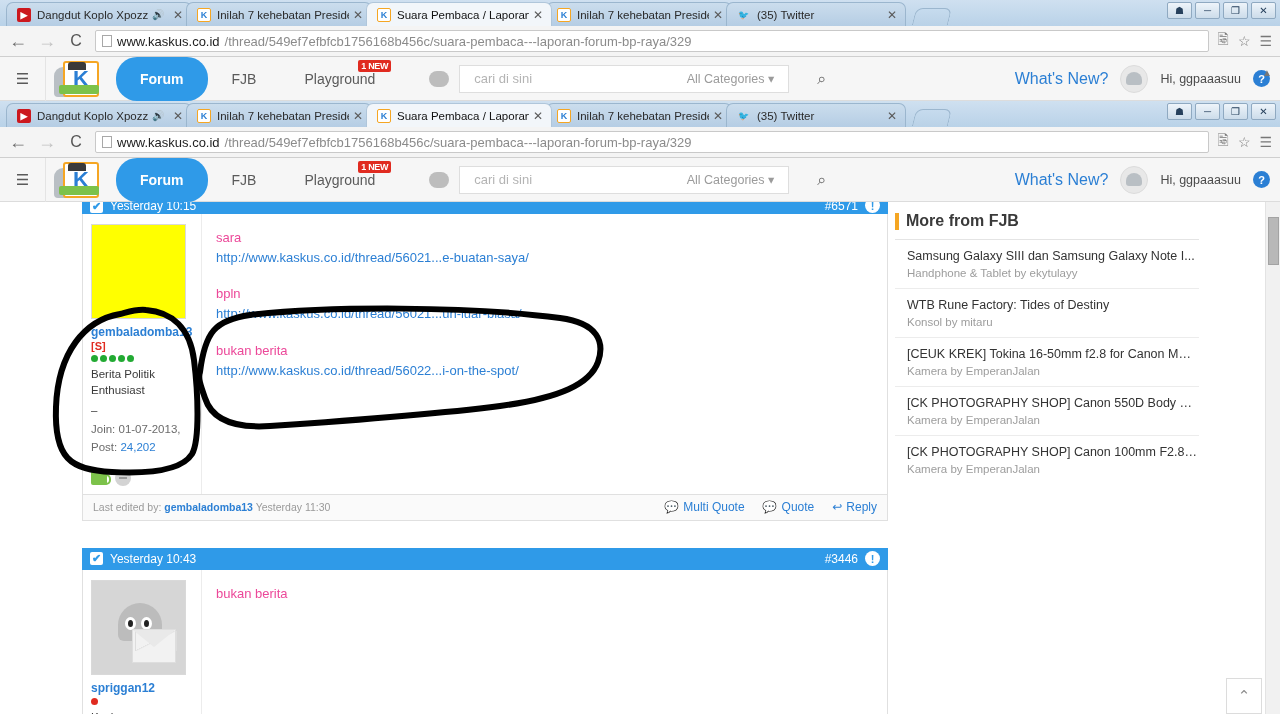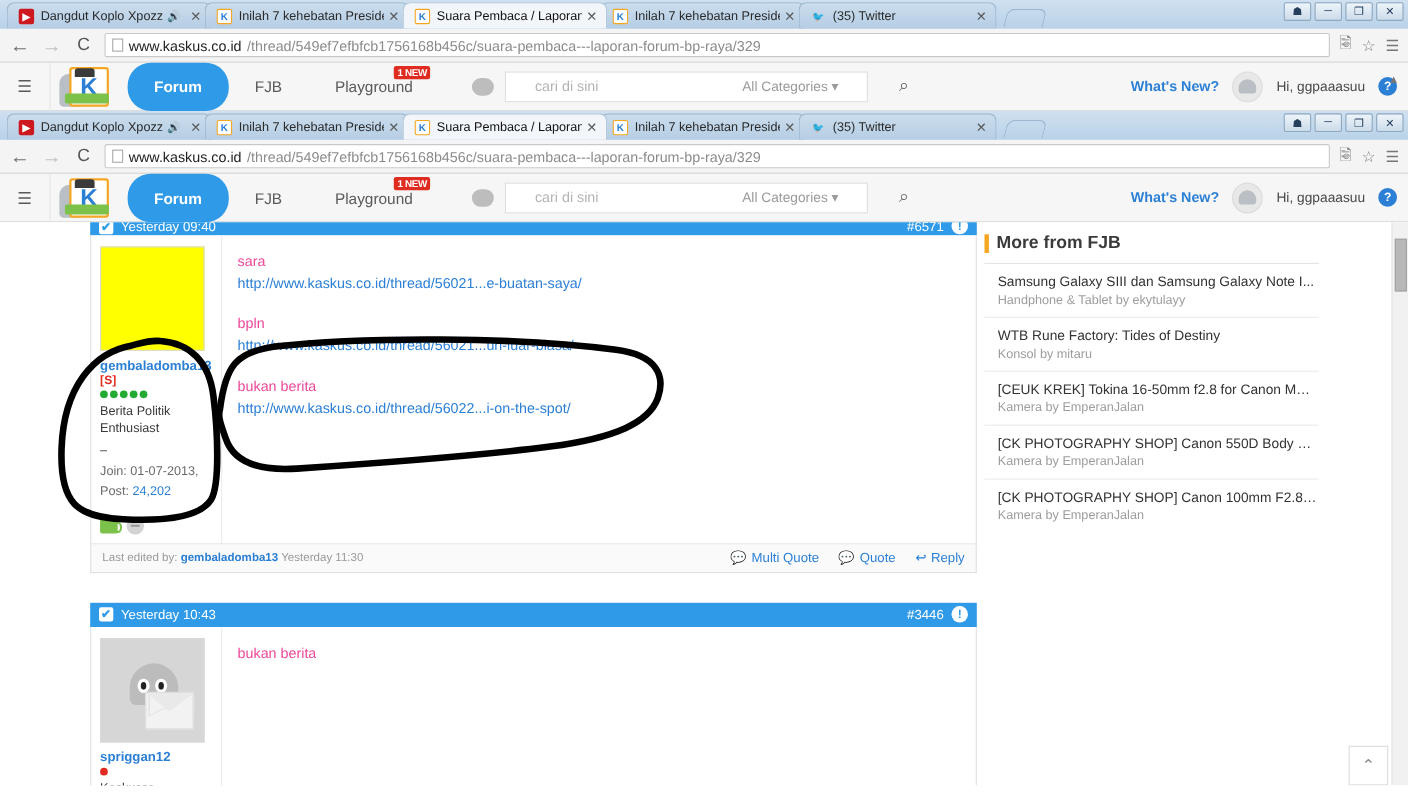--- a/index.html
+++ b/index.html
@@ -116,31 +116,31 @@
   .ksk-nav a.active { background:#2f9ae8; color:#fff; font-weight:bold;border-radius:21px;}
   .newbadge{
     position:absolute; top:3px; right:8px;
     background:#e02b20; color:#fff; font-size:9px; font-weight:bold;
     padding:1px 3px; border-radius:2px; letter-spacing:-0.3px;
   }
   .ksk-searchwrap{ display:flex; align-items:center; margin-left:30px; gap:10px;}
   .chat-bubble{ width:20px;height:16px;background:#bdbdbd;border-radius:9px;}
   .ksk-search{
     width:330px; height:28px; background:#fff; border:1px solid #dedede;
-    display:flex; align-items:center; padding:0 26px;
+    display:flex; align-items:center; padding:0 14px;
   }
   .ksk-search input{
     border:none;outline:none;flex:1 1 auto;font-size:13px;color:#333;
     font-family:"Liberation Sans",sans-serif; background:transparent;
   }
   .ksk-search input::placeholder{ color:#b4b4b4; }
   .cat-sel{ font-size:12.5px;color:#9b9b9b; white-space:nowrap; }
   .ksk-srch-icon{ margin-left:18px; font-size:16px; color:#666;}
   .ksk-right{ position:absolute; right:10px; display:flex;align-items:center;gap:12px;}
-  .whatsnew{ color:#2b7fd4; font-size:13px; font-weight:bold;}
+  .whatsnew{ color:#2b7fd4; font-size:16px; font-weight:normal;}
   .avatar-circ{
     width:28px;height:28px;border-radius:50%;background:#e8e8e8;border:1px solid #dcdcdc;
     display:flex;align-items:center;justify-content:center;
   }
   .avatar-ghost{width:16px;height:13px;background:#b9bfc4;border-radius:8px 8px 3px 3px;}
   .hi-user{ font-size:12.5px; color:#4a4a4a;}
   .help-circ{
     width:17px;height:17px;border-radius:50%;background:#2b7fd4;color:#fff;
     font-size:11px;font-weight:bold;display:flex;align-items:center;justify-content:center;
   }
@@ -436,21 +436,21 @@
   </div>
 </div>
 
 <div class="page">
   <div class="leftcol">
 
     <div class="post" style="margin-top:-8px;">
       <div class="post-head clipped">
         <div class="ph-left">
           <span class="chkbox">✔</span>
-          <span>Yesterday 09:40</span>
+          <span>Yesterday 10:15</span>
         </div>
         <div class="ph-right">
           <span>#6571</span>
           <span class="excl">!</span>
         </div>
       </div>
       <div class="post-body">
         <div class="userbox">
           <div class="uavatar yellow"></div>
           <div class="uname">gembaladomba13</div>

